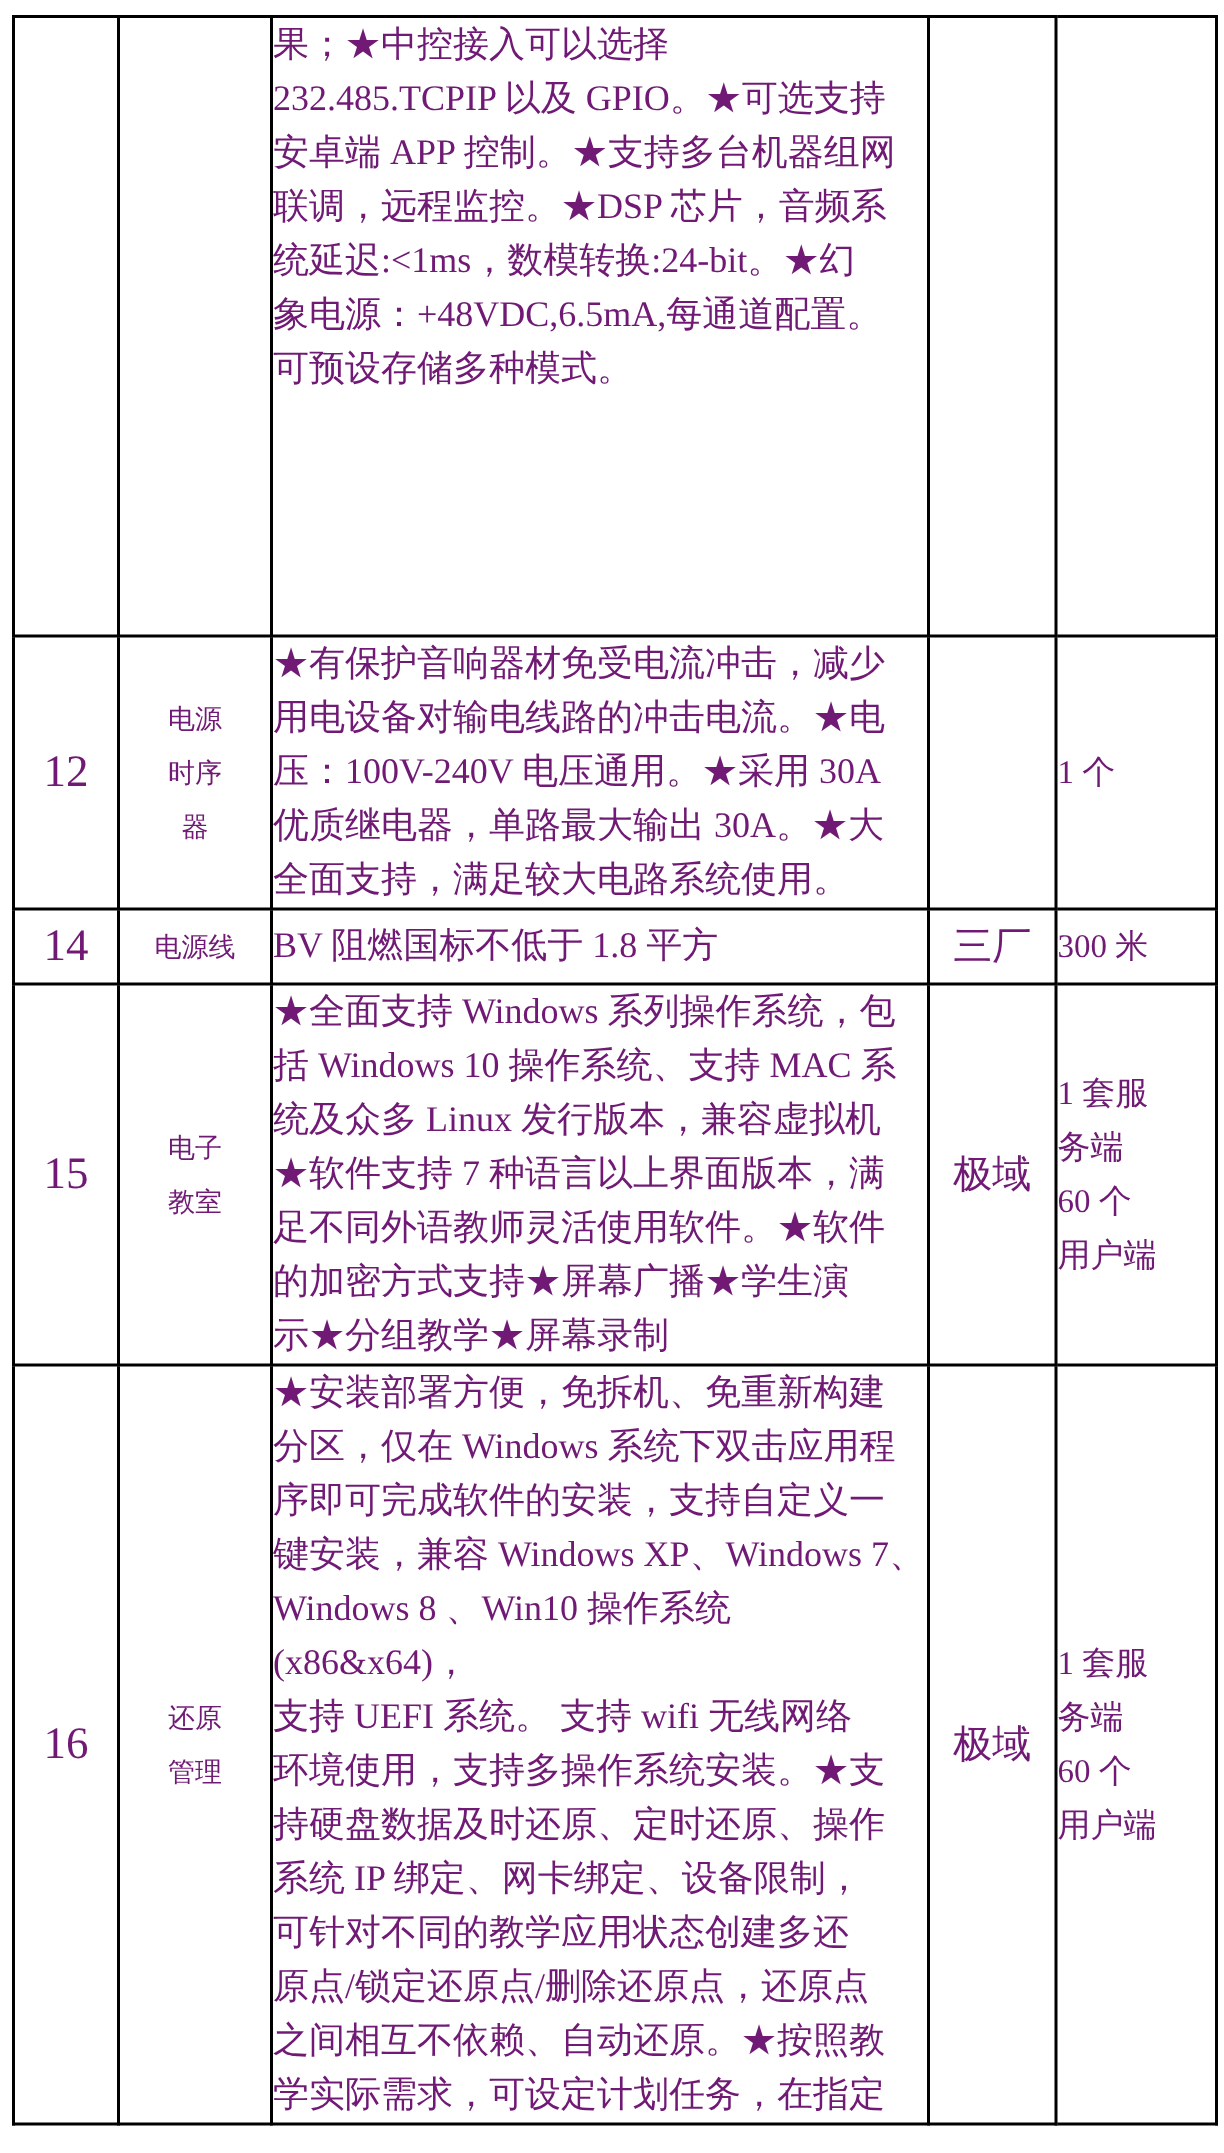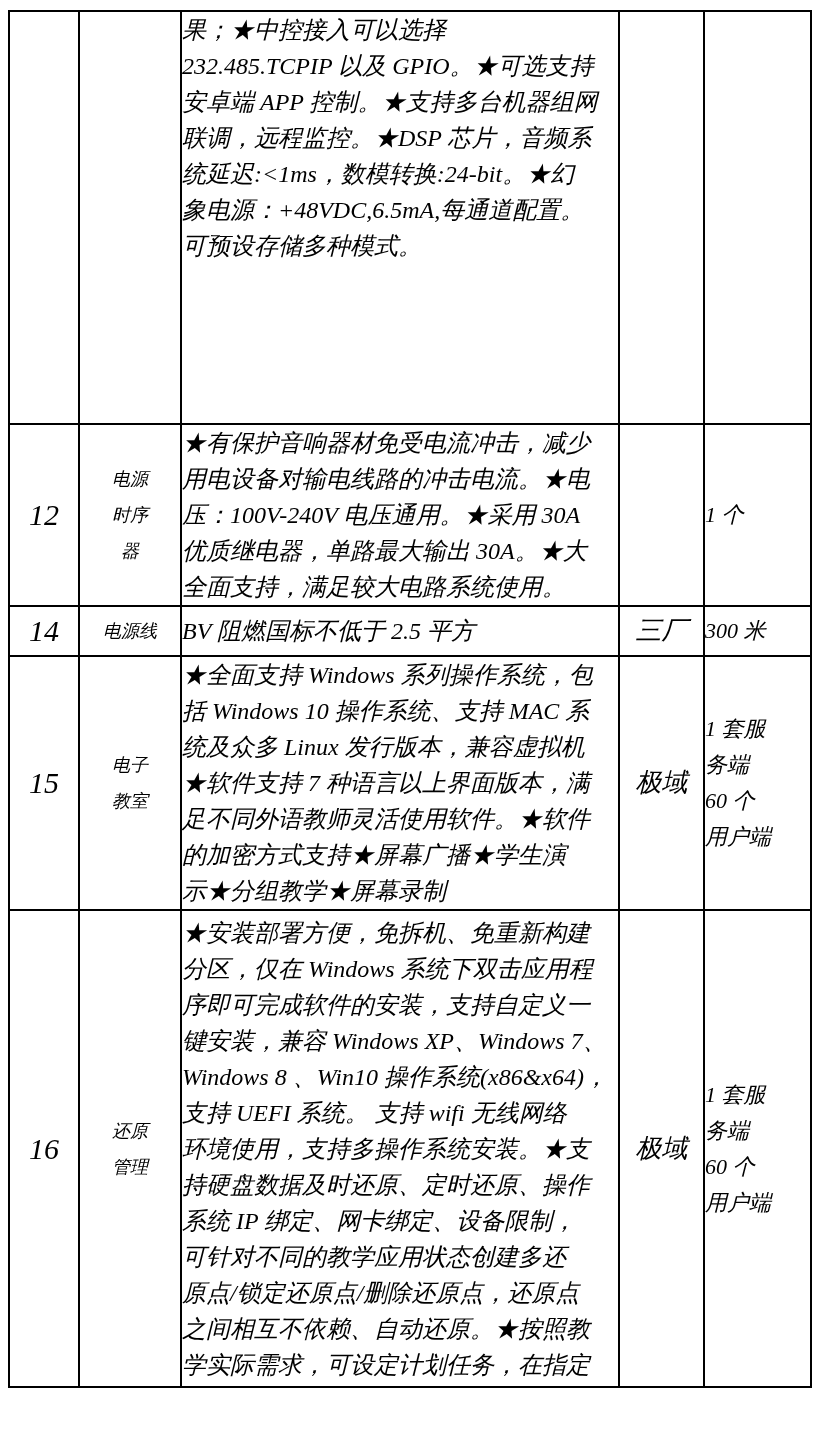--- a/index.html
+++ b/index.html
@@ -21,23 +21,22 @@
     top: 10px;
   }
   table.spec-table {
     border-collapse: collapse;
     table-layout: fixed;
     width: 802px;
   }
   table.spec-table td {
     border: 2px solid #000000;
     padding: 0;
-    color: #000000;
+    color: #701a75;
     overflow: hidden;
-    font-style: italic;
   }
   
   tr.row-cont  { height: 413px; }
   tr.row-12    { height: 181px; }
   tr.row-13    { height: 46px; }
   tr.row-14    { height: 50px; }
   tr.row-15    { height: 253px; }
   tr.row-16    { height: 477px; }
 
   td.cell-no {
@@ -114,21 +113,21 @@
 用电设备对输电线路的冲击电流。★电
 压：100V-240V 电压通用。★采用 30A
 优质继电器，单路最大输出 30A。★大
 全面支持，满足较大电路系统使用。</td>
         <td class="cell-brand"></td>
         <td class="cell-qty">1 个</td>
       </tr>
       <tr class="row-14">
         <td class="cell-no">14</td>
         <td class="cell-name">电源线</td>
-        <td class="cell-desc">BV 阻燃国标不低于 2.5 平方</td>
+        <td class="cell-desc">BV 阻燃国标不低于 1.8 平方</td>
         <td class="cell-brand">三厂</td>
         <td class="cell-qty">300 米</td>
       </tr>
       <tr class="row-15">
         <td class="cell-no">15</td>
         <td class="cell-name">电子
 教室</td>
         <td class="cell-desc">★全面支持 Windows 系列操作系统，包
 括 Windows 10 操作系统、支持 MAC 系
 统及众多 Linux 发行版本，兼容虚拟机

